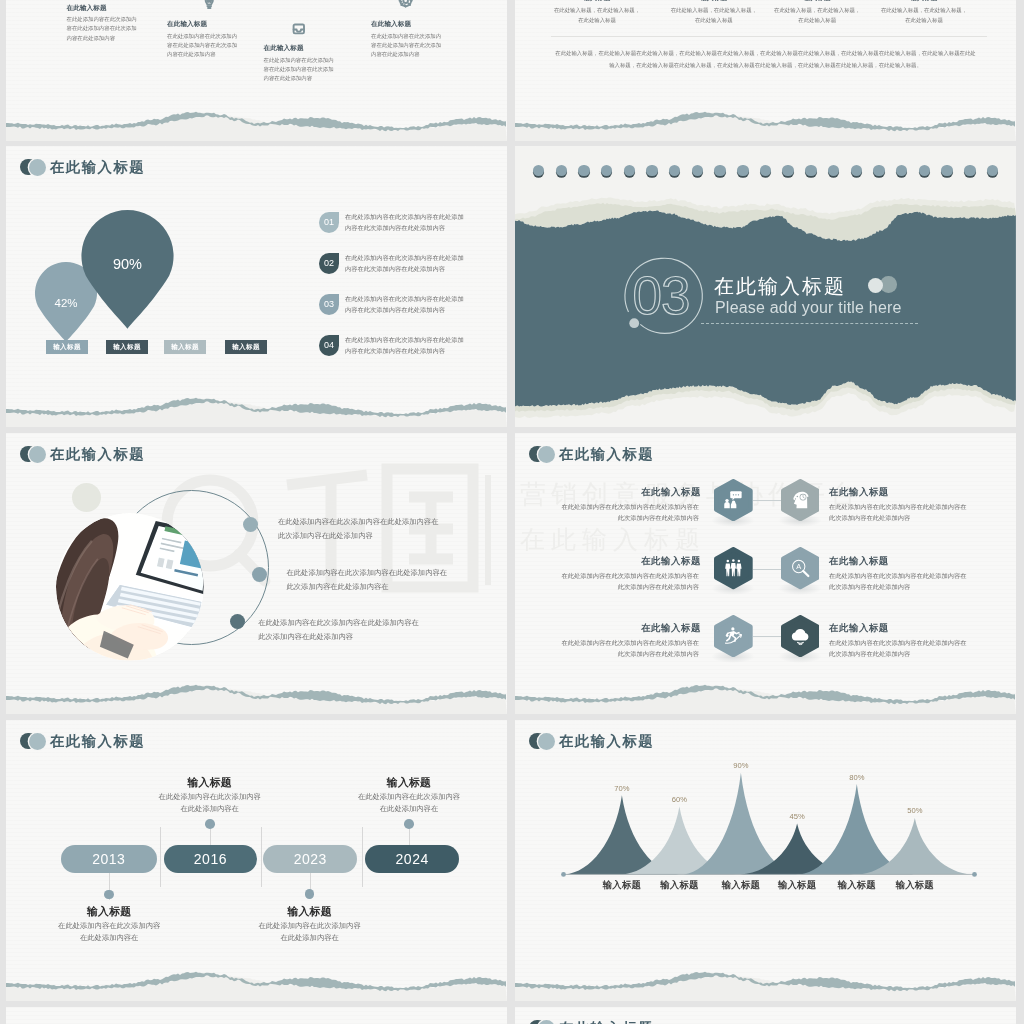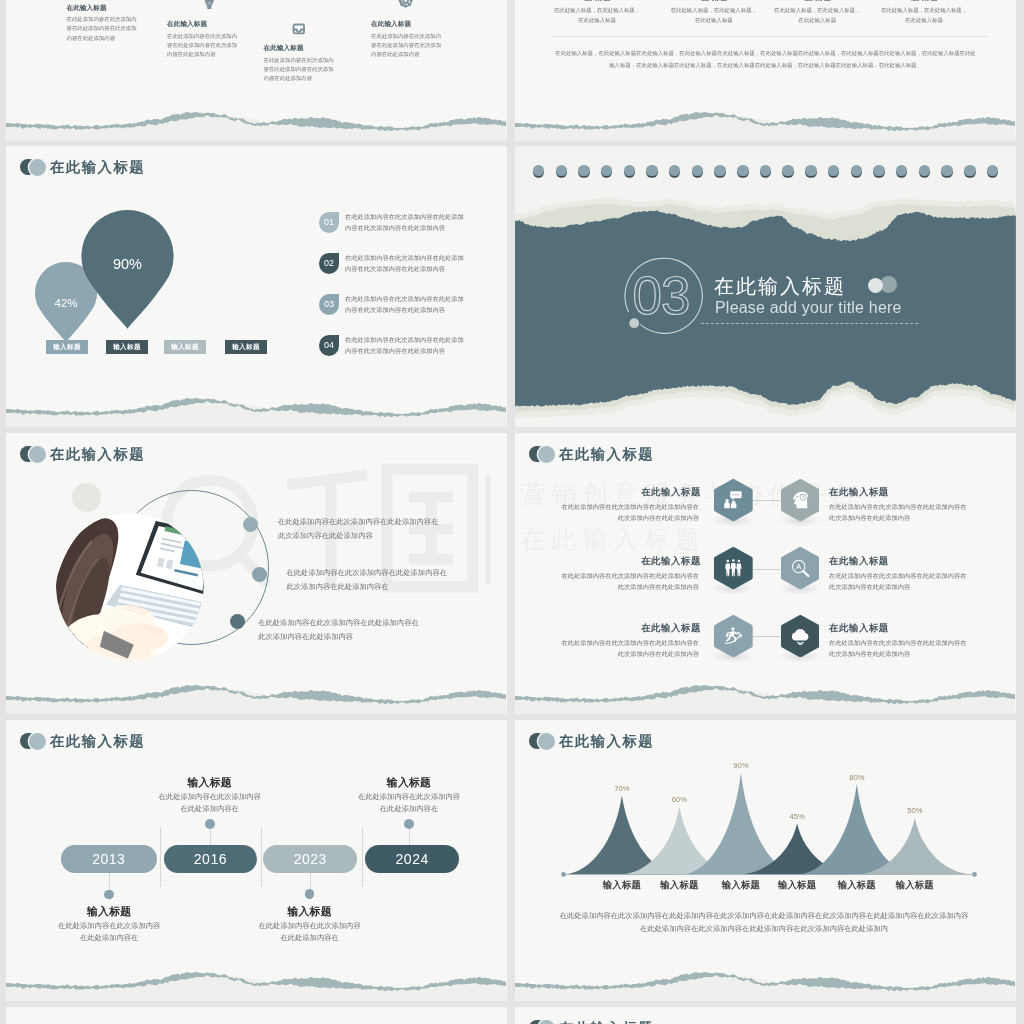--- a/index.html
+++ b/index.html
@@ -479,21 +479,20 @@
       <div class="spikepct" style="left:144.4px;top:75.10000000000001px;width:40px">60%</div>
       <div class="spikelbl" style="left:130.4px;top:159.4px;width:68px">输入标题</div>
       <div class="spikepct" style="left:205.9px;top:41.2px;width:40px">90%</div>
       <div class="spikelbl" style="left:191.9px;top:159.4px;width:68px">输入标题</div>
       <div class="spikepct" style="left:262.1px;top:92.05000000000001px;width:40px">45%</div>
       <div class="spikelbl" style="left:248.10000000000002px;top:159.4px;width:68px">输入标题</div>
       <div class="spikepct" style="left:321.8px;top:52.5px;width:40px">80%</div>
       <div class="spikelbl" style="left:307.8px;top:159.4px;width:68px">输入标题</div>
       <div class="spikepct" style="left:379.8px;top:86.4px;width:40px">50%</div>
       <div class="spikelbl" style="left:365.8px;top:159.4px;width:68px">输入标题</div>
-      <div class="body-lg" style="position:absolute;left:42px;top:189px;width:414px;text-align:center;line-height:1.84">在此处添加内容在此次添加内容在此处添加内容在此次添加内容在此处添加内容在此次添加内容在此处添加内容在此次添加内容在此处添加内容在此次添加内容在此处添加内容在此次添加内容在此处添加内</div>
       <svg class="wave" viewBox="0 0 501 46" width="501" height="46">
         <polygon points="0,31.2 2.2,30.5 4.4,30.5 6.6,30.5 8.8,30.9 11,32.1 13.2,31.3 15.4,31.9 17.6,32.1 19.8,30.8 22,31 24.2,31.2 26.4,31.3 28.6,32 30.8,31.3 33,32.1 35.2,31.5 37.4,32.3 39.6,32.8 41.8,32.7 44,33 46.2,31.8 48.4,33 50.6,32.6 52.8,31.9 55,32 57.2,33.2 59.4,32.9 61.6,32.3 63.8,32.5 66,33.6 68.2,32.2 70.4,32.6 72.6,32.1 74.8,32.6 77,32.6 79.2,32.3 81.4,32.6 83.6,32.8 85.8,32.2 88,32 90.2,32.9 92.4,32.1 94.6,33.5 96.8,33.1 99,31.8 101.2,31.8 103.4,32.4 105.6,31.7 107.8,32.7 110,31.3 112.2,31.6 114.4,32 116.6,31.5 118.8,32.3 121,31.3 123.2,30.8 125.4,30.8 127.6,30.9 129.8,31.2 132,30.5 134.2,30.3 136.4,30.5 138.6,28.7 140.8,28.8 143,29.4 145.2,27.9 147.4,27.7 149.6,28.2 151.8,29 154,28.2 156.2,28.6 158.4,27.2 160.6,26 162.8,25.2 165,25.8 167.2,25.1 169.4,24.3 171.6,24 173.8,23.6 176,23.3 178.2,24.5 180.4,22.8 182.6,23 184.8,21.7 187,22.8 189.2,21.1 191.4,21 193.6,21.4 195.8,20.1 198,20.9 200.2,20.2 202.4,20.3 204.6,19.5 206.8,20.7 209,19.5 211.2,20.5 213.4,19.6 215.6,19.3 217.8,20 220,19 222.2,20.2 224.4,19.5 226.6,20.9 228.8,20.4 231,21 233.2,21.2 235.4,21.8 237.6,21.7 239.8,22.1 242,22.2 244.2,22.3 246.4,23.6 248.6,23.5 250.8,24.2 253,24.1 255.2,25.4 257.4,25.3 259.6,26.1 261.8,26.5 264,27.6 266.2,26.8 268.4,27.6 270.6,26.3 272.8,27 275,27.7 277.2,28.1 279.4,28.8 281.6,29.1 283.8,29.2 286,29.4 288.2,29 290.4,29.2 292.6,29 294.8,29.5 297,29.9 299.2,30.7 301.4,30.8 303.6,30.1 305.8,30.8 308,30.5 310.2,31.3 312.4,31.2 314.6,31.6 316.8,31.9 319,30.9 321.2,31.9 323.4,31 325.6,31.8 327.8,30.6 330,32.5 332.2,31 334.4,31.2 336.6,32.7 338.8,31.9 341,33.4 343.2,32.7 345.4,31.7 347.6,31.7 349.8,32.3 352,32 354.2,32.3 356.4,33.2 358.6,33.8 360.8,32.4 363,33.5 365.2,33.4 367.4,32.9 369.6,33.8 371.8,32.8 374,33.8 376.2,34.3 378.4,34.3 380.6,34.6 382.8,33.8 385,34 387.2,34.8 389.4,33.5 391.6,34.2 393.8,34.3 396,33.6 398.2,33.3 400.4,33.2 402.6,34.8 404.8,33.5 407,33.3 409.2,34.2 411.4,33.7 413.6,32.9 415.8,33.3 418,31.3 420.2,32.6 422.4,30.6 424.6,30.8 426.8,32.3 429,32 431.2,31.9 433.4,29.7 435.6,29.3 437.8,28.8 440,29.5 442.2,29.9 444.4,28.6 446.6,29.5 448.8,29.5 451,29.4 453.2,29 455.4,28.6 457.6,27.5 459.8,28.1 462,27.1 464.2,28.3 466.4,28.4 468.6,28 470.8,27.9 473,28.2 475.2,28 477.4,28.4 479.6,27.6 481.8,27.7 484,28.2 486.2,28.5 488.4,27.7 490.6,29 492.8,29.1 495,30.2 497.2,28.9 499.4,30.1 501,46 0,46" fill="#efefed"></polygon>
         <polygon points="0,27 2,27.1 4,27.3 6,27.3 8,27.9 10,27.5 12,26.7 14,27.7 16,28 18,27.9 20,28.1 22,28.9 24,28.2 26,28.8 28,28.8 30,27.8 32,27.9 34,28.1 36,28.4 38,28.4 40,28.9 42,28.1 44,29.1 46,29.2 48,29 50,29.9 52,29.9 54,29.9 56,29.1 58,29.7 60,29 62,28.6 64,30 66,30.5 68,29.2 70,28.9 72,30.2 74,29.4 76,29.9 78,30 80,30.6 82,29.2 84,30.7 86,30.6 88,29.8 90,29.1 92,29.1 94,30.6 96,29.8 98,29.7 100,29 102,29.3 104,29.6 106,28.1 108,29 110,27.6 112,28.2 114,28.5 116,29.1 118,27.9 120,27.9 122,27.7 124,26.9 126,28 128,27.1 130,27.4 132,26 134,26.1 136,25.2 138,25.7 140,23.9 142,23.5 144,24.2 146,23.9 148,22.8 150,23.2 152,23.1 154,23.9 156,23.2 158,22 160,20.8 162,21.1 164,19.7 166,18.8 168,18.2 170,18.5 172,17.4 174,18.9 176,17.4 178,17.3 180,16.3 182,15.9 184,17.1 186,16.7 188,16.6 190,15.8 192,16.7 194,16.8 196,17.3 198,17.4 200,16.7 202,16.8 204,17 206,17.2 208,16.8 210,18.3 212,18.6 214,19.5 216,19 218,18.1 220,18.7 222,20.4 224,21.7 226,21.1 228,22.7 230,21.8 232,22.7 234,22.8 236,22.3 238,23.5 240,25.1 242,25.7 244,26.7 246,26.5 248,27.9 250,27.2 252,26.7 254,27.4 256,26.8 258,26.1 260,27 262,27 264,26.5 266,25 268,25.6 270,26 272,24.9 274,24.6 276,24 278,22.4 280,23.3 282,23.2 284,22.5 286,23.6 288,21.9 290,21.7 292,23.2 294,22.3 296,22.3 298,22.4 300,22.5 302,22.7 304,20.9 306,21.2 308,22.2 310,21.9 312,22.1 314,22.4 316,21.5 318,21.6 320,22.4 322,22.1 324,22.7 326,23.8 328,23.7 330,24.1 332,25.2 334,25.3 336,27 338,25.9 340,26.3 342,26 344,27.1 346,26.7 348,27.6 350,28.2 352,27.4 354,28 356,28.4 358,30 360,28.7 362,30.1 364,28.9 366,30 368,30.6 370,30.7 372,31.1 374,29.9 376,30 378,31.4 380,30.4 382,30.3 384,30.8 386,30.4 388,32.1 390,31.7 392,32 394,31.7 396,32.1 398,32 400,31.2 402,31.9 404,30.7 406,30.5 408,30.3 410,31.3 412,29.9 414,30.7 416,31.1 418,30.3 420,29 422,29.1 424,26.9 426,27.3 428,27.5 430,26.4 432,27.8 434,25.9 436,27 438,25.8 440,26.2 442,25.9 444,24.2 446,24 448,23.7 450,23 452,23.1 454,22.8 456,22.5 458,23.9 460,22.9 462,22.6 464,21.6 466,22.8 468,20.9 470,22.4 472,21.3 474,21 476,21.9 478,22 480,21.8 482,22.5 484,22.2 486,23.9 488,23.4 490,23.2 492,24.5 494,23.7 496,24.9 498,25.5 500,25.3 500,30.7 498,29.2 496,29.9 494,28.9 492,29.3 490,28.2 488,28 486,28.5 484,28.2 482,29.1 480,29 478,27.9 476,28.7 474,28.3 472,28.2 470,27.1 468,27.5 466,27.4 464,27.9 462,27.8 460,28.4 458,27.7 456,28.5 454,28.3 452,28.3 450,28.7 448,28.6 446,29.5 444,30.2 442,29.5 440,29.3 438,29.7 436,29.9 434,30.5 432,30.1 430,31.5 428,31 426,31.1 424,30.7 422,32.5 420,32.2 418,32.8 416,32.2 414,33.9 412,34.2 410,33.8 408,33.5 406,33.8 404,33.8 402,34.6 400,34.5 398,33.4 396,33.6 394,33.4 392,35.1 390,34.1 388,34 386,35.1 384,34.8 382,33.4 380,35.3 378,34.8 376,33.6 374,35 372,33.7 370,32.9 368,32.8 366,33.2 364,33.5 362,33 360,33.6 358,33.2 356,34.1 354,32.2 352,32.4 350,31.9 348,32.1 346,33 344,32.5 342,32.4 340,33.3 338,32.4 336,32.4 334,31.8 332,32.2 330,32.6 328,30.9 326,31.7 324,32.3 322,32.1 320,31.8 318,31.2 316,31.4 314,31.9 312,31.5 310,31.1 308,30.9 306,29.7 304,30.9 302,30.2 300,30.2 298,30.6 296,30.8 294,30.7 292,29.9 290,28.7 288,29.5 286,28.3 284,27.8 282,29.1 280,29 278,29 276,27.9 274,29.4 272,29.1 270,28.6 268,28.3 266,27.9 264,27.8 262,29.5 260,29.5 258,29.5 256,29.3 254,30.5 252,28.9 250,30.1 248,29.8 246,29.3 244,27.9 242,28.1 240,27.8 238,27 236,25.9 234,24.3 232,23.6 230,24.8 228,25.2 226,23.8 224,23.9 222,21.9 220,21.1 218,22 216,21 214,21 212,21.8 210,20.5 208,21.2 206,21.3 204,20.8 202,19.4 200,19.6 198,21 196,21.2 194,21 192,21 190,20.9 188,21.8 186,22.5 184,22.1 182,22.9 180,23.6 178,23.4 176,23.3 174,23.5 172,24.6 170,25.1 168,25.3 166,24.8 164,24.9 162,26.8 160,26.4 158,27.1 156,28.5 154,27.1 152,28.5 150,29.4 148,28.7 146,28.7 144,28.2 142,28.1 140,29.4 138,30.5 136,30.4 134,29.7 132,30.3 130,30.3 128,31.4 126,31.3 124,31.6 122,31.6 120,31.3 118,32.3 116,32.2 114,31.3 112,31.7 110,31.6 108,31.2 106,32.2 104,32.1 102,31.5 100,32.8 98,31.9 96,32.7 94,32.4 92,33.6 90,33.5 88,32.8 86,32 84,33.2 82,33 80,32.6 78,33.3 76,33.6 74,33.6 72,33.1 70,33.9 68,32.1 66,32.6 64,33.2 62,32.3 60,32.5 58,33.3 56,32.1 54,32.3 52,32.4 50,33.6 48,33 46,33.5 44,32.2 42,32.9 40,31.8 38,32.5 36,31.2 34,32.9 32,31.9 30,31.7 28,31.3 26,31 24,32.4 22,31 20,31.5 18,32.4 16,32.4 14,30.5 12,31.7 10,31.1 8,30.6 6,30.8 4,31.1 2,30.9 0,30.9" fill="#9db1b3" opacity="0.95"></polygon>
       </svg>
     </div>
 
   <div class="slide" id="s8" style="left:6px;top:1007px;height:17px"></div>
   <div class="slide" id="s9" style="left:515px;top:1007px;height:17px">
       <div class="stitle">
         <span class="logo">

